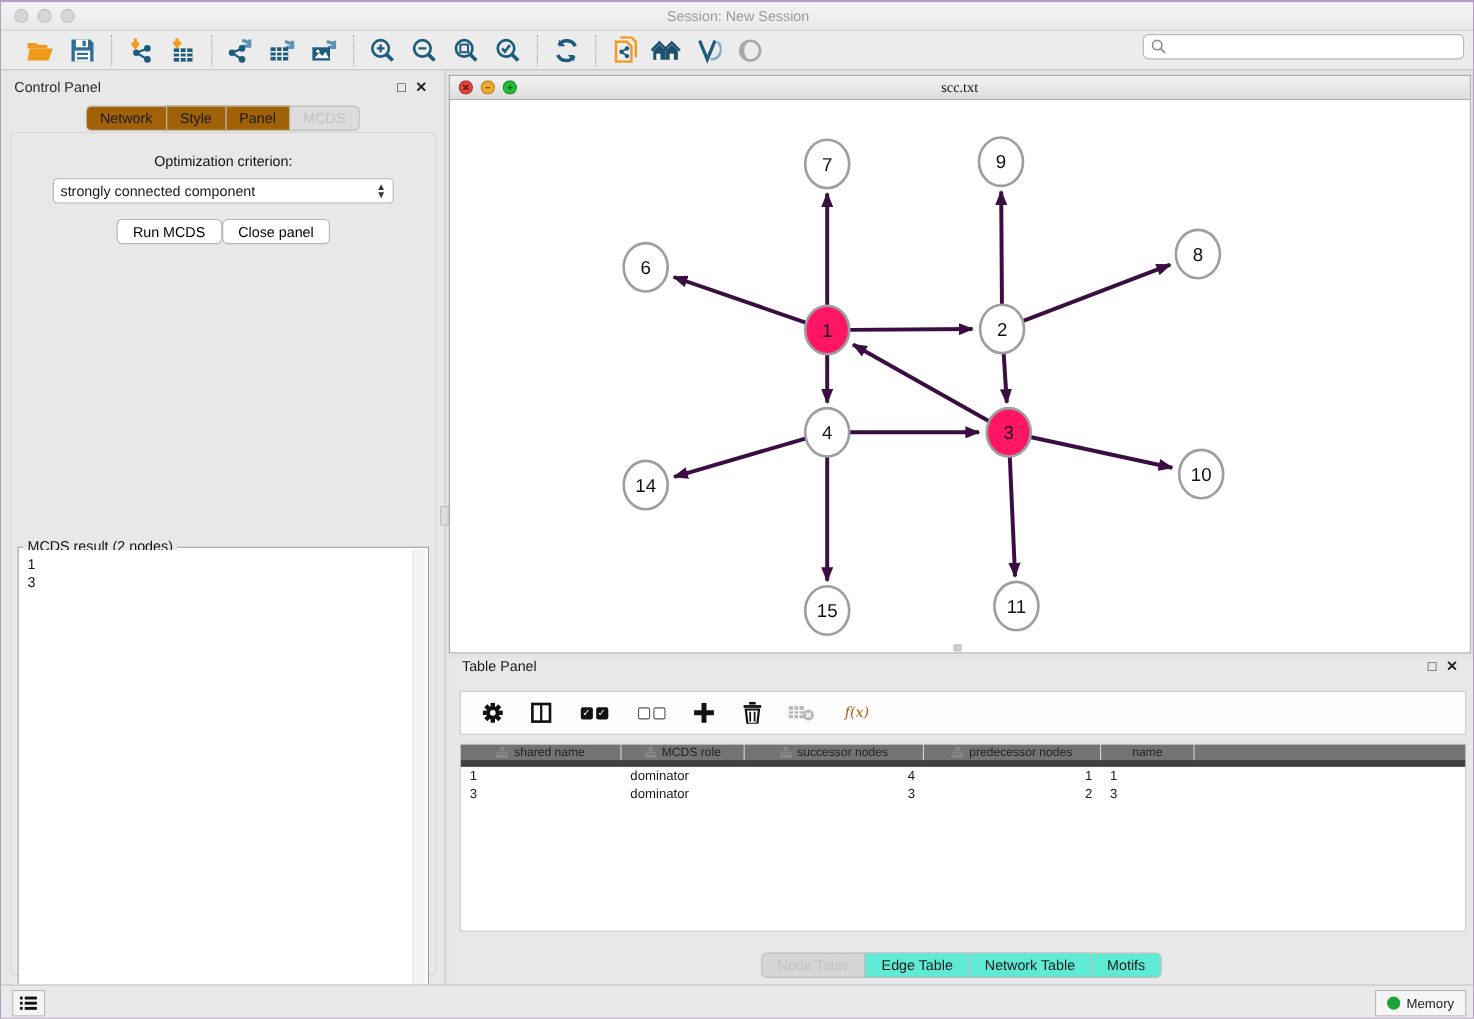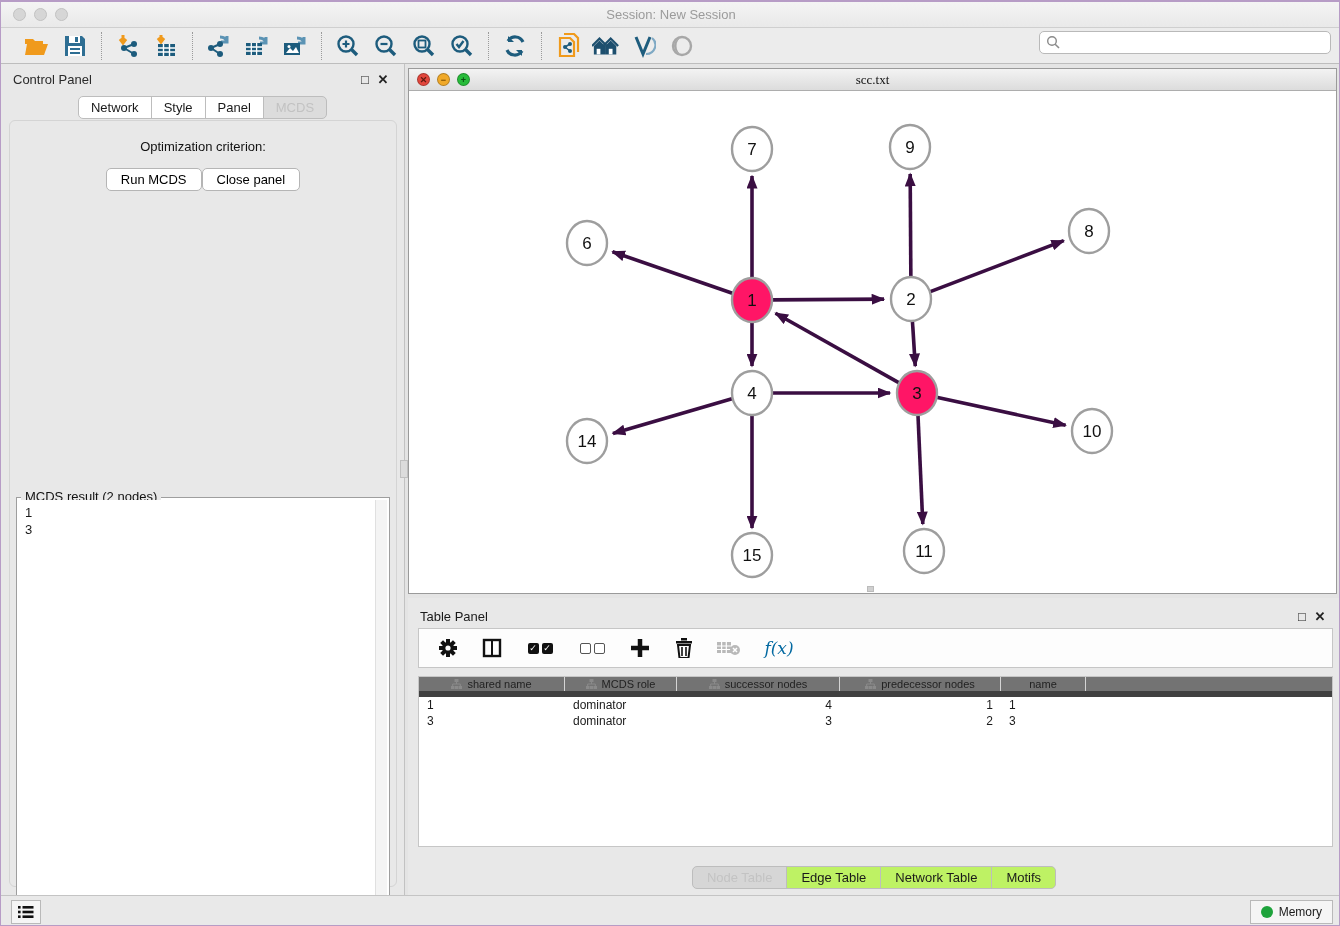--- a/index.html
+++ b/index.html
@@ -25,21 +25,21 @@
   .tb-btn { width:28px; height:28px; display:flex; align-items:center; justify-content:center; cursor:pointer; }
   .searchbox { position:absolute; right:10px; top:3px; width:292px; height:23px; background:#fff;
     border:1px solid #b9b9b9; border-radius:5px; display:flex; align-items:center; padding-left:6px; }
   .searchbox input { border:none; outline:none; flex:1; height:18px; font-size:12px; background:transparent; }
   
   .control-panel { position:absolute; left:0; top:62px; width:404px; height:831px; background:#e8e8e8; border-right:1px solid #c2c2c2; }
   .panel-head { height:30px; display:flex; align-items:center; padding:0 12px; }
   .panel-head .ph-title { flex:1; color:#2a2a2a; }
   .ph-ico { width:18px; text-align:center; color:#222; font-weight:bold; cursor:pointer; }
   .ctab-row { display:flex; justify-content:center; margin-top:2px; }
-  .ctab { border:1px solid #bdbdbd; background:#ffffff; padding:3px 12px; font-size:13px; cursor:pointer; margin-left:-1px; }
+  .ctab { border:1px solid #bdbdbd; background:#a16207; padding:3px 12px; font-size:13px; cursor:pointer; margin-left:-1px; }
   .ctab:first-child { border-radius:5px 0 0 5px; margin-left:0; }
   .ctab.sel { background:#dcdcdc; color:#c2c2c2; border-radius:0 5px 5px 0;text-align:center; }
   .cp-content { position:absolute; left:8px; top:56px; width:388px; height:767px;
     background:#e8e8e8; border:1px solid #d4d4d4; border-radius:6px; }
   .opt-label { text-align:center; margin-top:18px; font-size:13px; color:#111; }
   .dropdown { margin:8px auto 0 auto; width:310px; height:23px; background:#fff; border:1px solid #b5b5b5;
     border-radius:4px; display:flex; align-items:center; padding:0 6px; cursor:pointer; }
   .dropdown .dd-text { flex:1; font-size:13px; }
   .dd-arrows { font-size:9px; line-height:7px; color:#333; text-align:center; }
   .btn-row { display:flex; justify-content:center; margin-top:14px; }
@@ -56,34 +56,34 @@
   .net-title { position:absolute; left:0; width:100%; text-align:center; font-size:13px; color:#111;font-family:Liberation Serif, serif; }
   .jlights { display:flex; gap:7px; margin-left:8px; z-index:2; }
   .jl { width:13px; height:13px; border-radius:50%; font-size:9px; font-weight:bold; color:#5d1a10;
     display:flex; align-items:center; justify-content:center; border:1px solid rgba(0,0,0,.25); }
   .jl.red { background:#e2463c; } .jl.yel { background:#f0a929; color:#7a4d00; } .jl.grn { background:#27bb3a; color:#0c5214; }
   .net-canvas { position:relative; width:927px; height:502px; background:#fff; }
   .net-resize-grip { position:absolute; left:458px; bottom:1px; width:7px; height:6px; background:#d0d0d0; border:1px solid #bbb; }
   .split-grip { position:absolute; left:399px; top:458px; width:8px; height:18px; background:#dcdcdc; border:1px solid #c0c0c0; }
   
   .table-panel { position:absolute; left:407px; top:596px; width:933px; height:297px; background:#e8e8e8; }
-  .tp-head { height:26px; display:flex; align-items:flex-end; padding:0 12px; }
+  .tp-head { height:26px; display:flex; align-items:flex-start; padding:0 12px; }
   .tp-head .ph-title { flex:1; }
   .tp-toolbar { position:absolute; left:10px; top:30px; width:915px; height:40px; background:#fdfdfd;
     border:1px solid #c6c6c6; display:flex; align-items:center; gap:18px; padding-left:16px; }
   .tp-tool { display:flex; align-items:center; justify-content:center; width:26px; height:26px; cursor:pointer; }
-  .fx { font-family:"DejaVu Serif", serif; font-style:italic; font-size:17px; color:#0369a1; }
+  .fx { font-family:"DejaVu Serif", serif; font-style:italic; font-size:13px; color:#a16207; }
   .grid-table { position:absolute; left:10px; top:78px; width:915px; height:171px; background:#fff; border:1px solid #c6c6c6; }
   .gt-header { display:flex; height:20px; background:#737373; border-bottom:6px solid #404040; font-size:11px; }
   .gt-hcell { display:flex; align-items:center; justify-content:center; gap:5px; border-right:1px solid #d4d4d4; color:#222; }
   .gt-row { display:flex; height:16px; font-size:12px; }
   .gt-cell { padding:0 8px; display:flex; align-items:center; }
   .gt-cell.r { justify-content:flex-end; }
   .tp-tabs { position:absolute; left:0; bottom:6px; width:100%; display:flex; justify-content:center; }
-  .ttab { border:1px solid #bdbdbd; background:#bef264; padding:3px 14px; font-size:13px; cursor:pointer; margin-left:-1px; }
+  .ttab { border:1px solid #bdbdbd; background:#5eead4; padding:3px 14px; font-size:13px; cursor:pointer; margin-left:-1px; }
   .ttab.sel { background:#d6d6d6; color:#c3c3c3; border-radius:5px 0 0 5px; }
   .ttab:last-child { border-radius:0 5px 5px 0; }
   
   .statusbar { position:absolute; left:0; top:893px; width:1340px; height:33px; background:#e9e9e9; border-top:1px solid #c4c4c4; }
   .list-btn { position:absolute; left:10px; top:4px; width:30px; height:24px; background:#f5f5f5; border:1px solid #b9b9b9;
     display:flex; align-items:center; justify-content:center; cursor:pointer; }
   .memory-btn { position:absolute; right:8px; top:4px; height:24px; background:#f5f5f5; border:1px solid #b9b9b9;
     display:flex; align-items:center; gap:6px; padding:0 10px; font-size:12px; cursor:pointer; }
   .mem-dot { width:12px; height:12px; border-radius:50%; background:#1ea33c; }
   .chk { width:11px; height:11px; border-radius:2px; display:inline-flex; align-items:center; justify-content:center; }
@@ -259,20 +259,24 @@
     <span class="ph-ico">✕</span>
   </div>
   <div class="ctab-row">
     <div class="ctab">Network</div>
     <div class="ctab">Style</div>
     <div class="ctab">Panel</div>
     <div class="ctab sel">MCDS</div>
   </div>
   <div class="cp-content">
     <div class="opt-label">Optimization criterion:</div>
+    <div class="dropdown">
+      <span class="dd-text">strongly connected component</span>
+      <span class="dd-arrows">▲<br>▼</span>
+    </div>
     <div class="btn-row">
       <button class="mac-btn">Run MCDS</button>
       <button class="mac-btn">Close panel</button>
     </div>
     <div class="result-group">
       <span class="result-legend">MCDS result (2 nodes)</span>
       <div class="result-area">
         <div>1</div>
         <div>3</div>
       </div>

